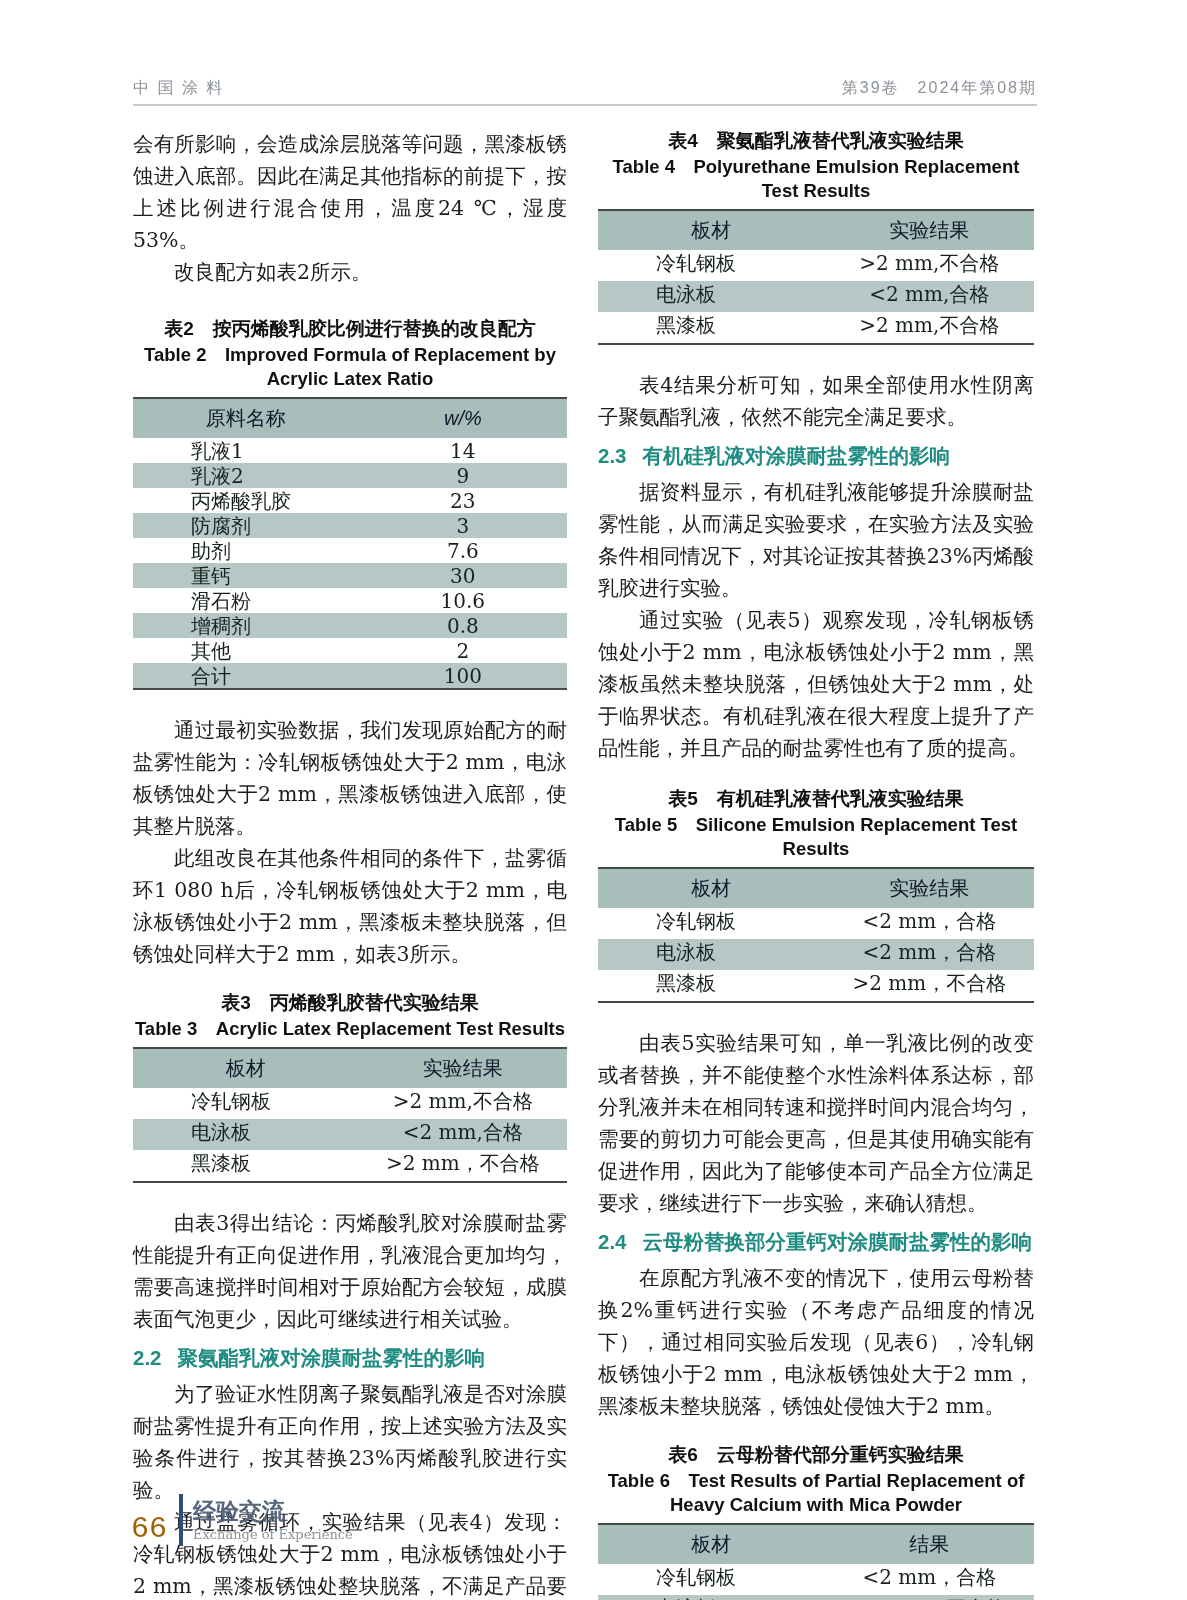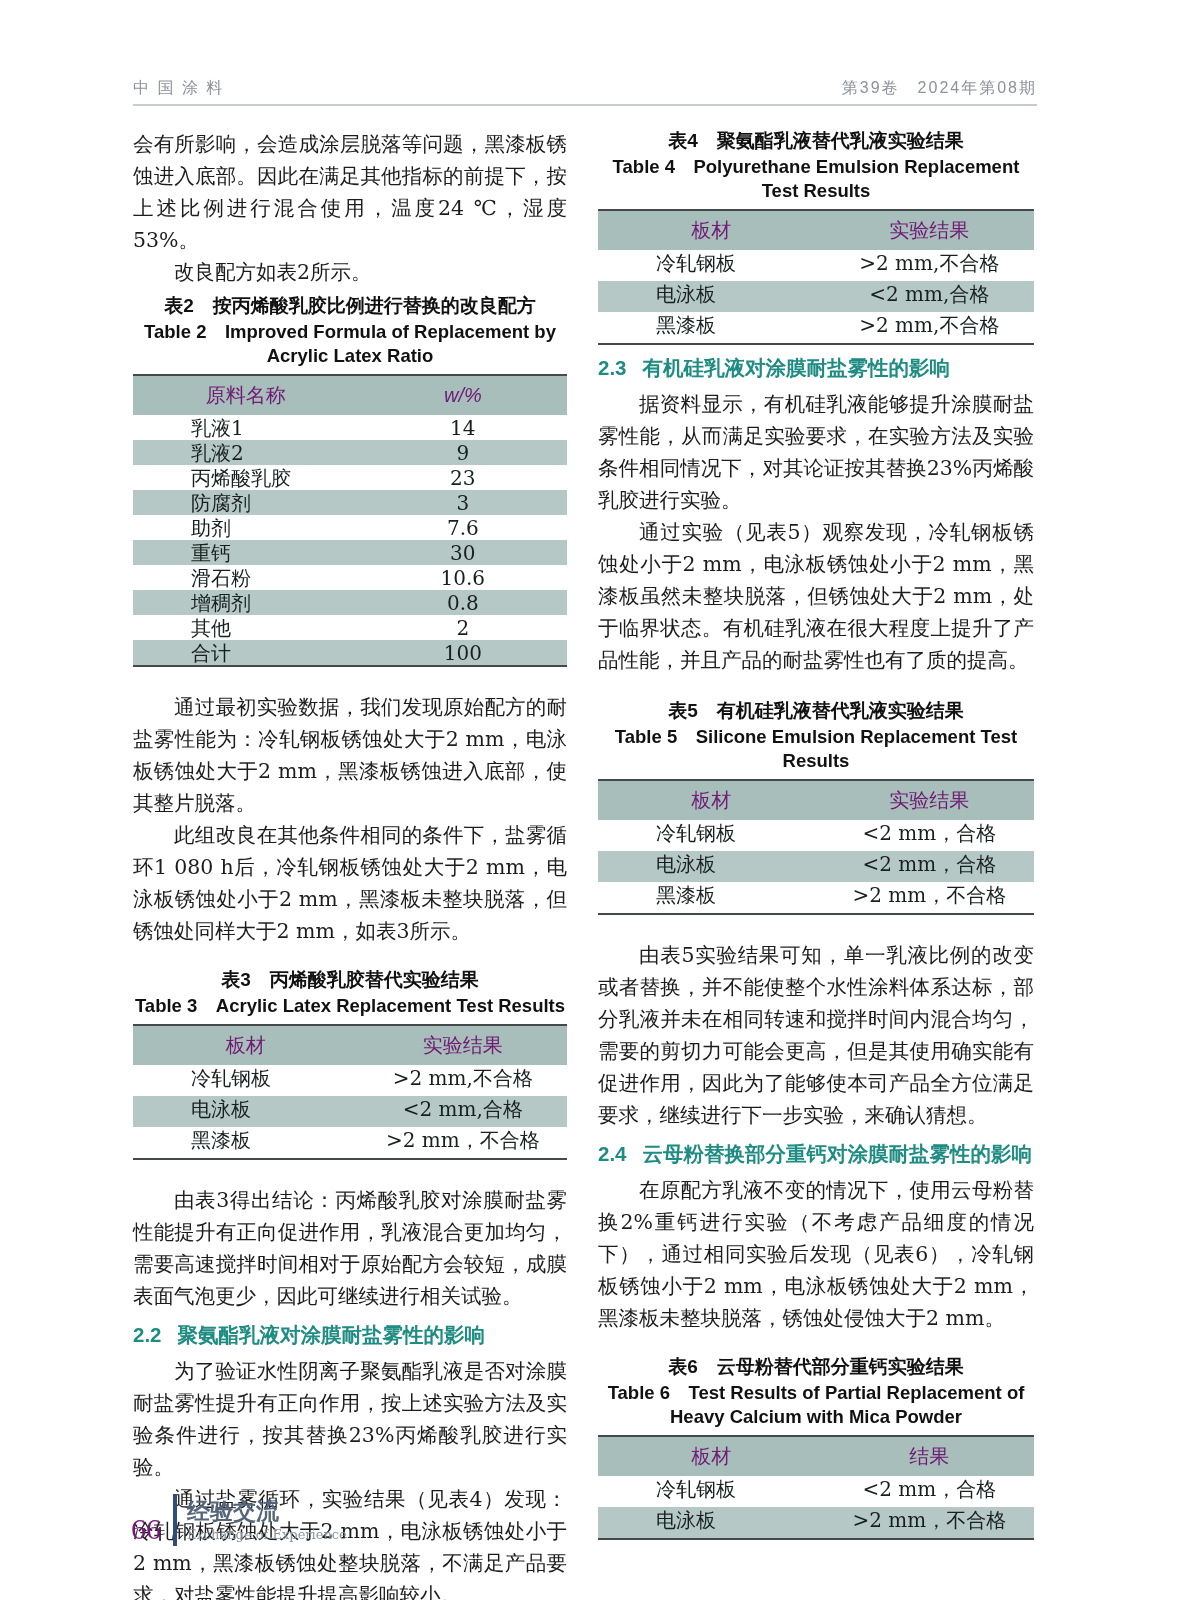--- a/index.html
+++ b/index.html
@@ -29,56 +29,56 @@
   .mt-para{margin-top:24px;}
   
   .sec-heading{
     display:flex;align-items:flex-end;
     font-family:"Liberation Sans","DejaVu Sans",sans-serif;
     font-weight:700;font-size:20.5px;color:#1e8c82;
     margin:9px 0 6px 0;line-height:28px;
   }
   .sec-heading .sec-num{margin-right:16px;}
   
-  .table-block{margin-top:5px;margin-bottom:4px;}
+  .table-block{margin-top:28px;margin-bottom:4px;}
   .caption-zh{
     text-align:center;font-family:"Liberation Sans","DejaVu Sans",sans-serif;
     font-weight:700;font-size:19px;line-height:25px;color:#111;
   }
   .caption-en{
     text-align:center;font-family:Liberation Sans, sans-serif;
     font-weight:700;font-size:18.5px;line-height:24px;color:#111;
     margin-top:2px;margin-bottom:6px;
   }
   table.data-table{
     width:100%;border-collapse:collapse;table-layout:fixed;
     border-top:2px solid #454a49;border-bottom:2px solid #454a49;
   }
   table.data-table th{
     background:#a8bebb;
     font-family:"Liberation Sans","DejaVu Sans",sans-serif;
-    font-weight:500;font-size:20px;color:#701a75;
+    font-weight:500;font-size:20px;color:#0f172a;
     padding:6px 0;text-align:center;
   }
   table.data-table th:first-child{width:52%;}
   table.data-table tbody tr:nth-child(even){background:#b6c8c5;}
   table.data-table td{
     font-size:20px;color:#17201f;text-align:center;
   }
   table.data-table td:first-child{text-align:left;padding-left:58px;}
   table.compact td{padding-top:1.5px;padding-bottom:1.5px;line-height:22px;}
   table.result td{padding-bottom:5px;line-height:25px;}
   th.italic-head{font-style:italic;font-family:"Liberation Serif",serif;}
   
   .page-footer{
     position:absolute;left:131px;top:1494px;
     display:flex;align-items:center;
   }
   .footer-pageno{
-    font-family:Liberation Serif, serif;font-size:30px;color:#701a75;
+    font-family:Liberation Mono, monospace;font-size:30px;color:#a16207;
     margin-right:12px;align-self:flex-end;
   }
   .footer-bar{width:4px;height:52px;background:#2e4d7b;margin-right:10px;}
   .footer-sec-zh{
     font-family:"Liberation Sans","DejaVu Sans",sans-serif;
     font-weight:700;font-size:23px;color:#54657c;line-height:26px;
   }
   .footer-sec-en{
     font-family:"DejaVu Serif",serif;font-size:13px;color:#8a949e;margin-top:3px;
   }
@@ -214,20 +214,21 @@
             <td>&lt;2 mm,合格</td>
           </tr>
           <tr>
             <td>黑漆板</td>
             <td>&gt;2 mm,不合格</td>
           </tr>
         </tbody>
     </table>
   </section>
 
+  <p class="para indent mt-para">表4结果分析可知，如果全部使用水性阴离子聚氨酯乳液，依然不能完全满足要求。</p>
 
   <div class="sec-heading">
     <span class="sec-num">2.3</span>
     <span>有机硅乳液对涂膜耐盐雾性的影响</span>
   </div>
 
   <p class="para indent">据资料显示，有机硅乳液能够提升涂膜耐盐雾性能，从而满足实验要求，在实验方法及实验条件相同情况下，对其论证按其替换23%丙烯酸乳胶进行实验。</p>
   <p class="para indent">通过实验（见表5）观察发现，冷轧钢板锈蚀处小于2 mm，电泳板锈蚀处小于2 mm，黑漆板虽然未整块脱落，但锈蚀处大于2 mm，处于临界状态。有机硅乳液在很大程度上提升了产品性能，并且产品的耐盐雾性也有了质的提高。</p>
 
   <section class="table-block" style="margin-top:22px;">

